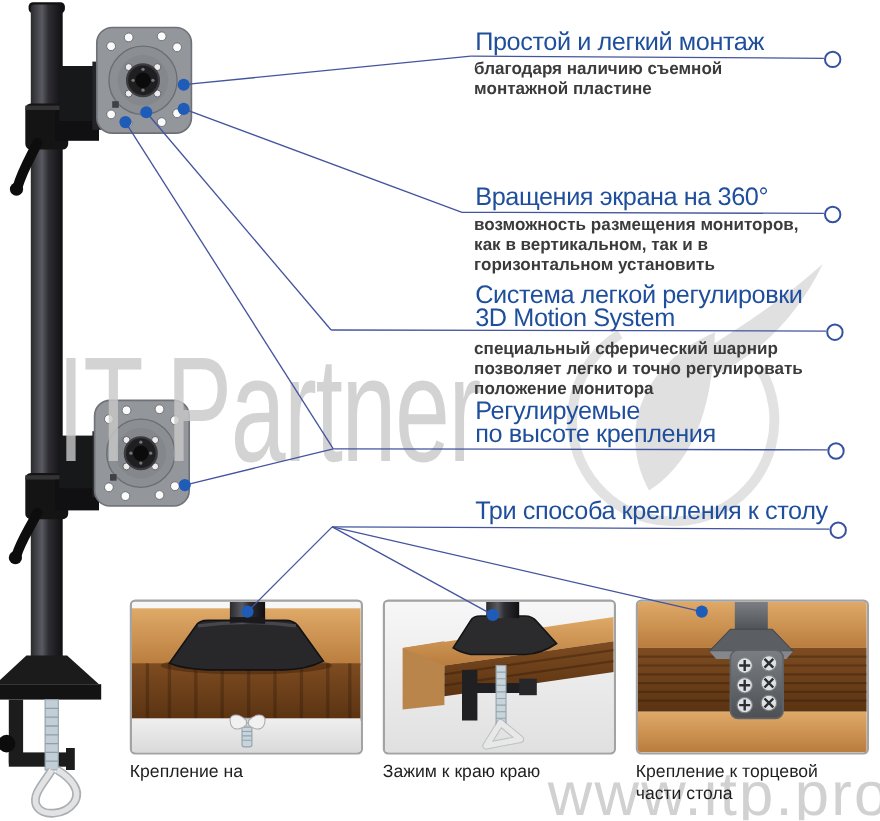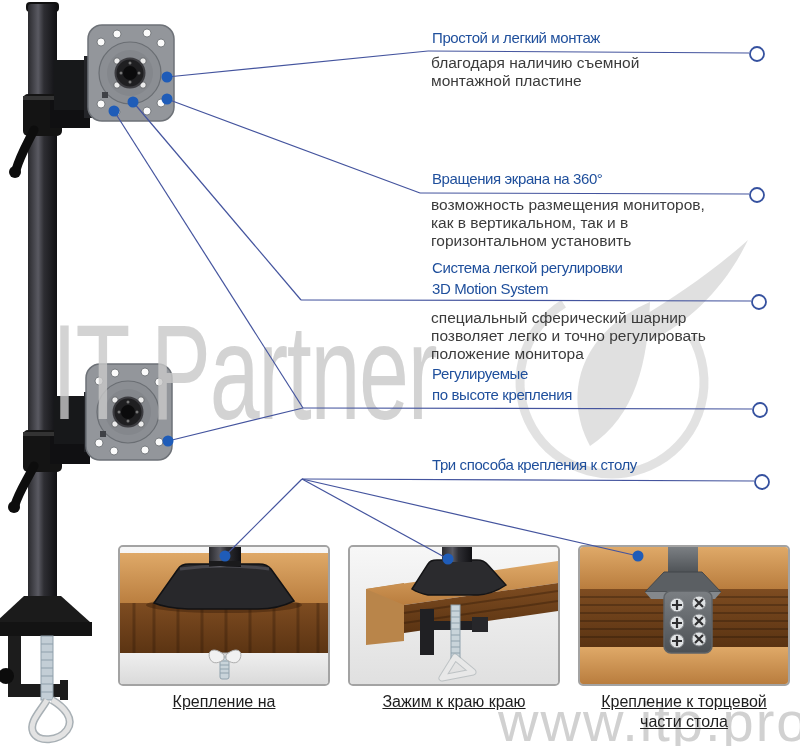--- a/index.html
+++ b/index.html
@@ -14,35 +14,35 @@
     font-size:136px;color:#c9c9c9;opacity:.8;letter-spacing:-2px;white-space:nowrap;
     transform:scale(0.66,1);transform-origin:left top;line-height:1;
   }
   .wm-site{
     position:absolute;left:498px;top:694px;z-index:5;
     font-size:56px;color:#c9c9c9;opacity:.85;letter-spacing:2px;white-space:nowrap;line-height:1;
   }
   
   .feature-h{position:absolute;z-index:6;}
   .feature-h .hl{
-    font-size:15px;line-height:21px;color:#1f4f9c;letter-spacing:-0.4px;white-space:nowrap;
-  }
-  .feature-b{position:absolute;z-index:6;}
+    font-size:23px;line-height:21px;color:#1f4f9c;letter-spacing:-0.4px;white-space:nowrap;
+  }
+  .feature-b{position:absolute;z-index:6;font-weight:bold;}
   .feature-b .bl{
     font-size:15.5px;line-height:18px;color:#3b3b3b;white-space:nowrap;
   }
   
   .card{
     position:absolute;top:545px;width:212px;height:141px;z-index:4;
     border:2px solid #a3a3a3;border-radius:5px;box-sizing:border-box;
     overflow:hidden;background:#ededed;
   }
   .caption{
-    position:absolute;top:692px;width:212px;z-index:6;text-align:center;
-    font-size:16px;line-height:20px;color:#1e1e1e;text-decoration:underline;
+    position:absolute;top:692px;width:212px;z-index:6;
+    font-size:16px;line-height:20px;color:#1e1e1e;
   }
   svg{display:block;}
 </style>
 </head>
 <body>
 
 <div class="stage">
 
   <svg class="layer" width="800" height="746" style="z-index:1">
     <defs>

